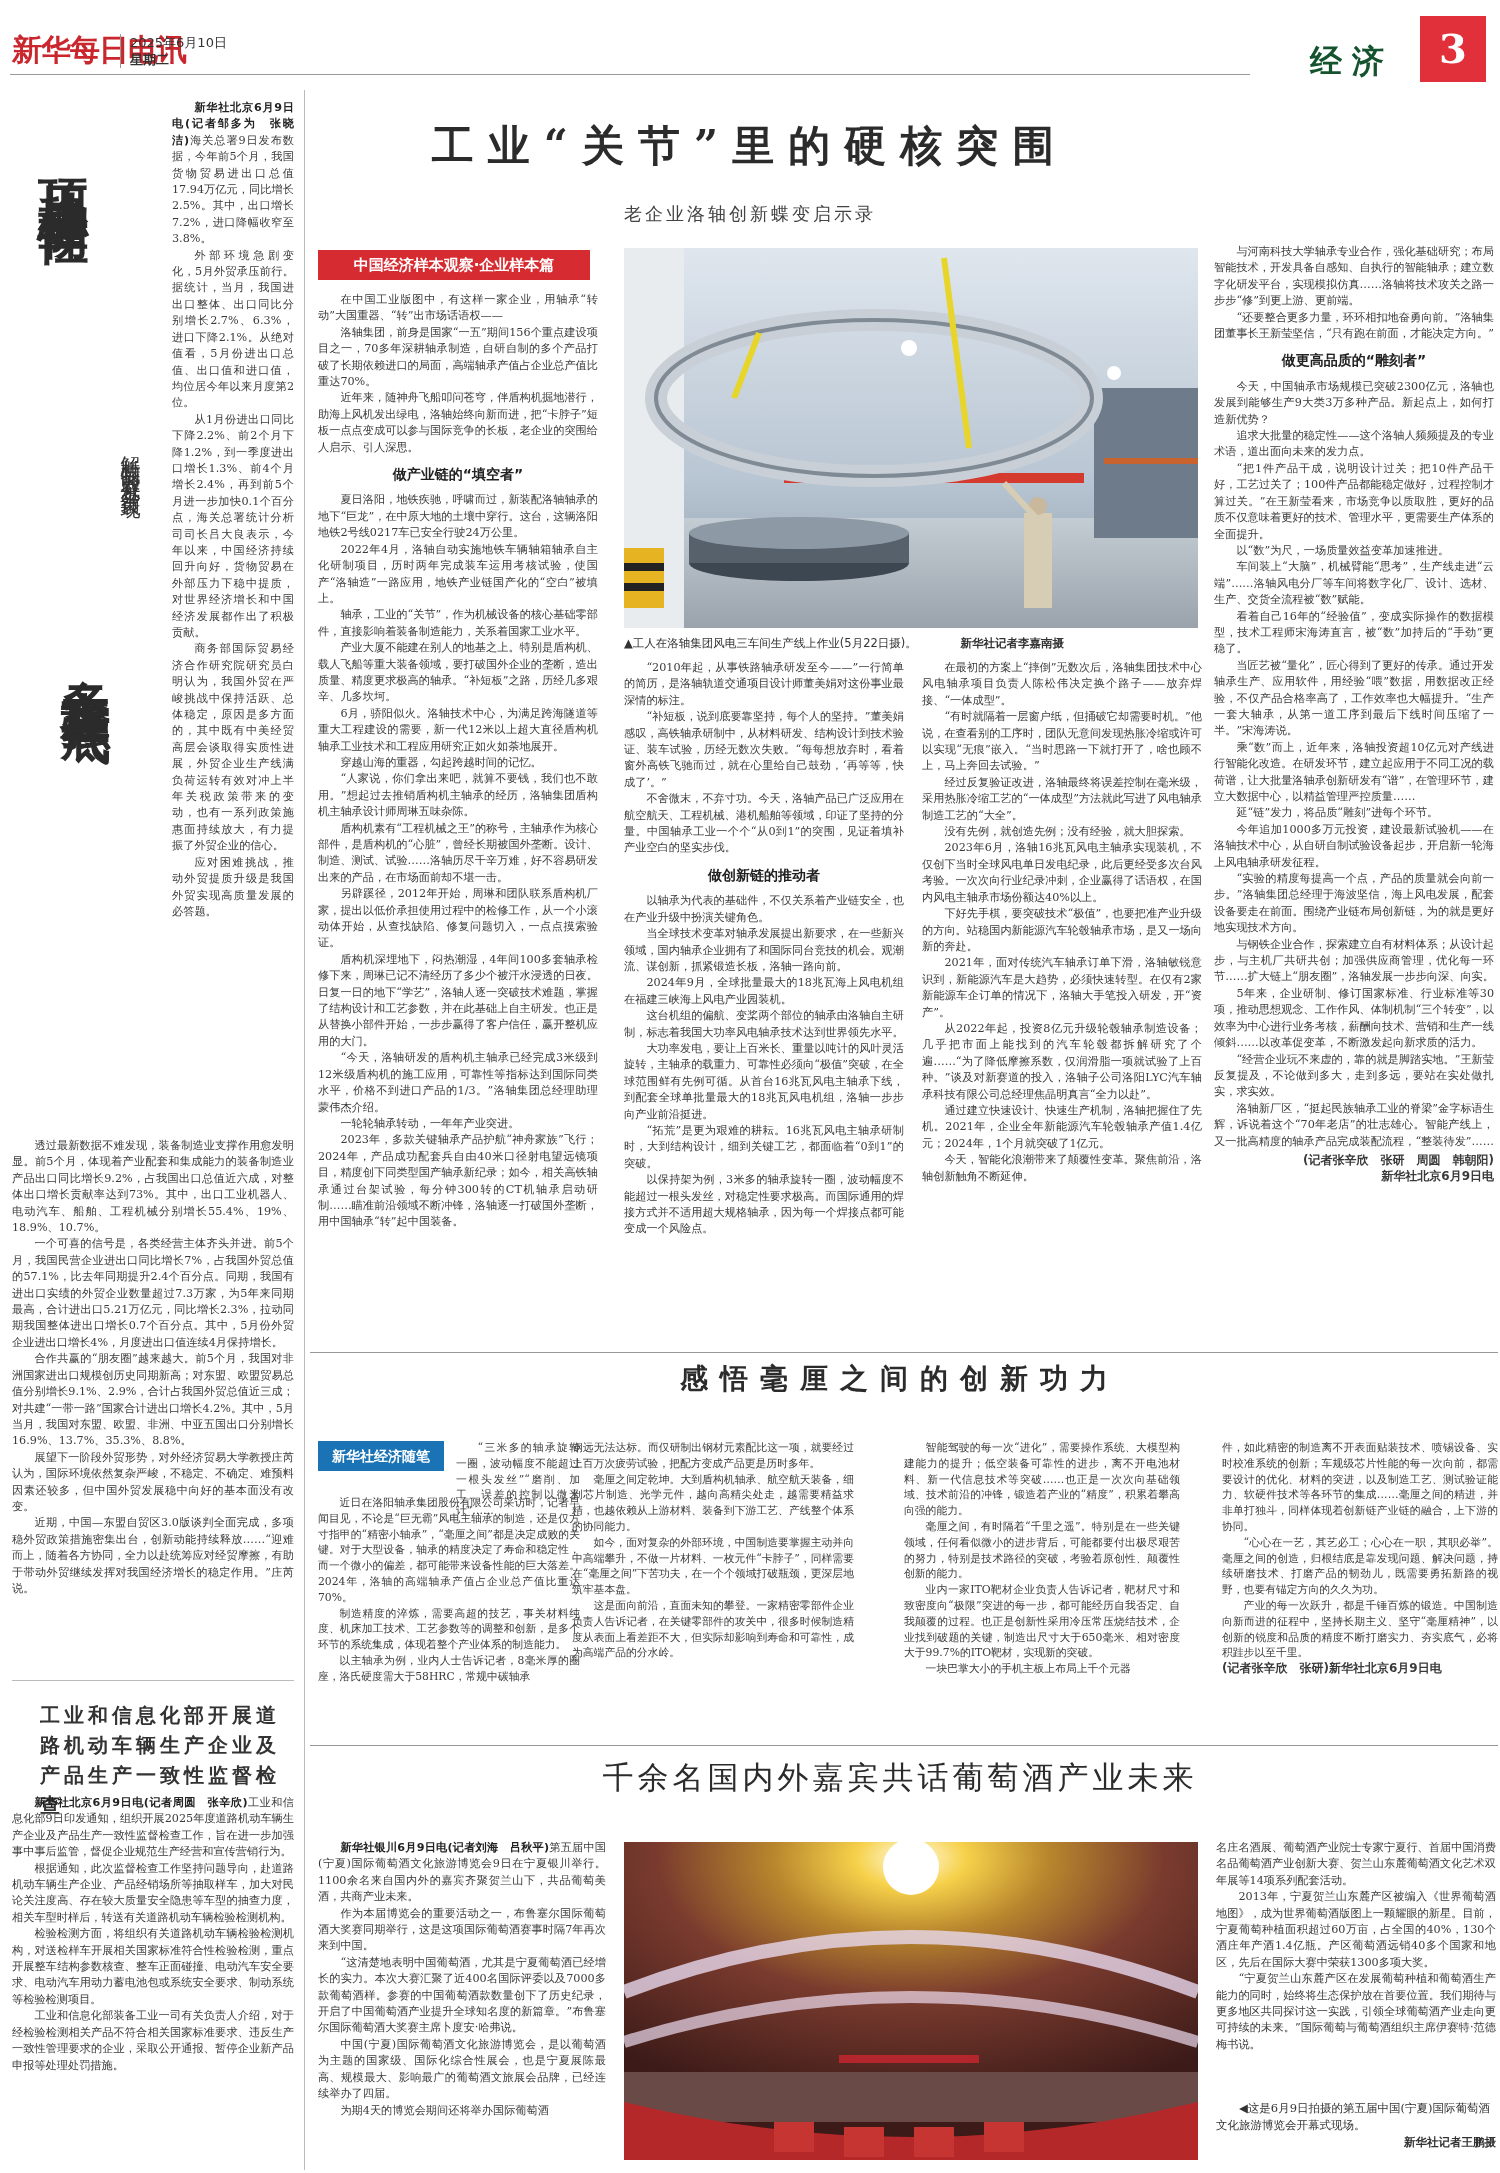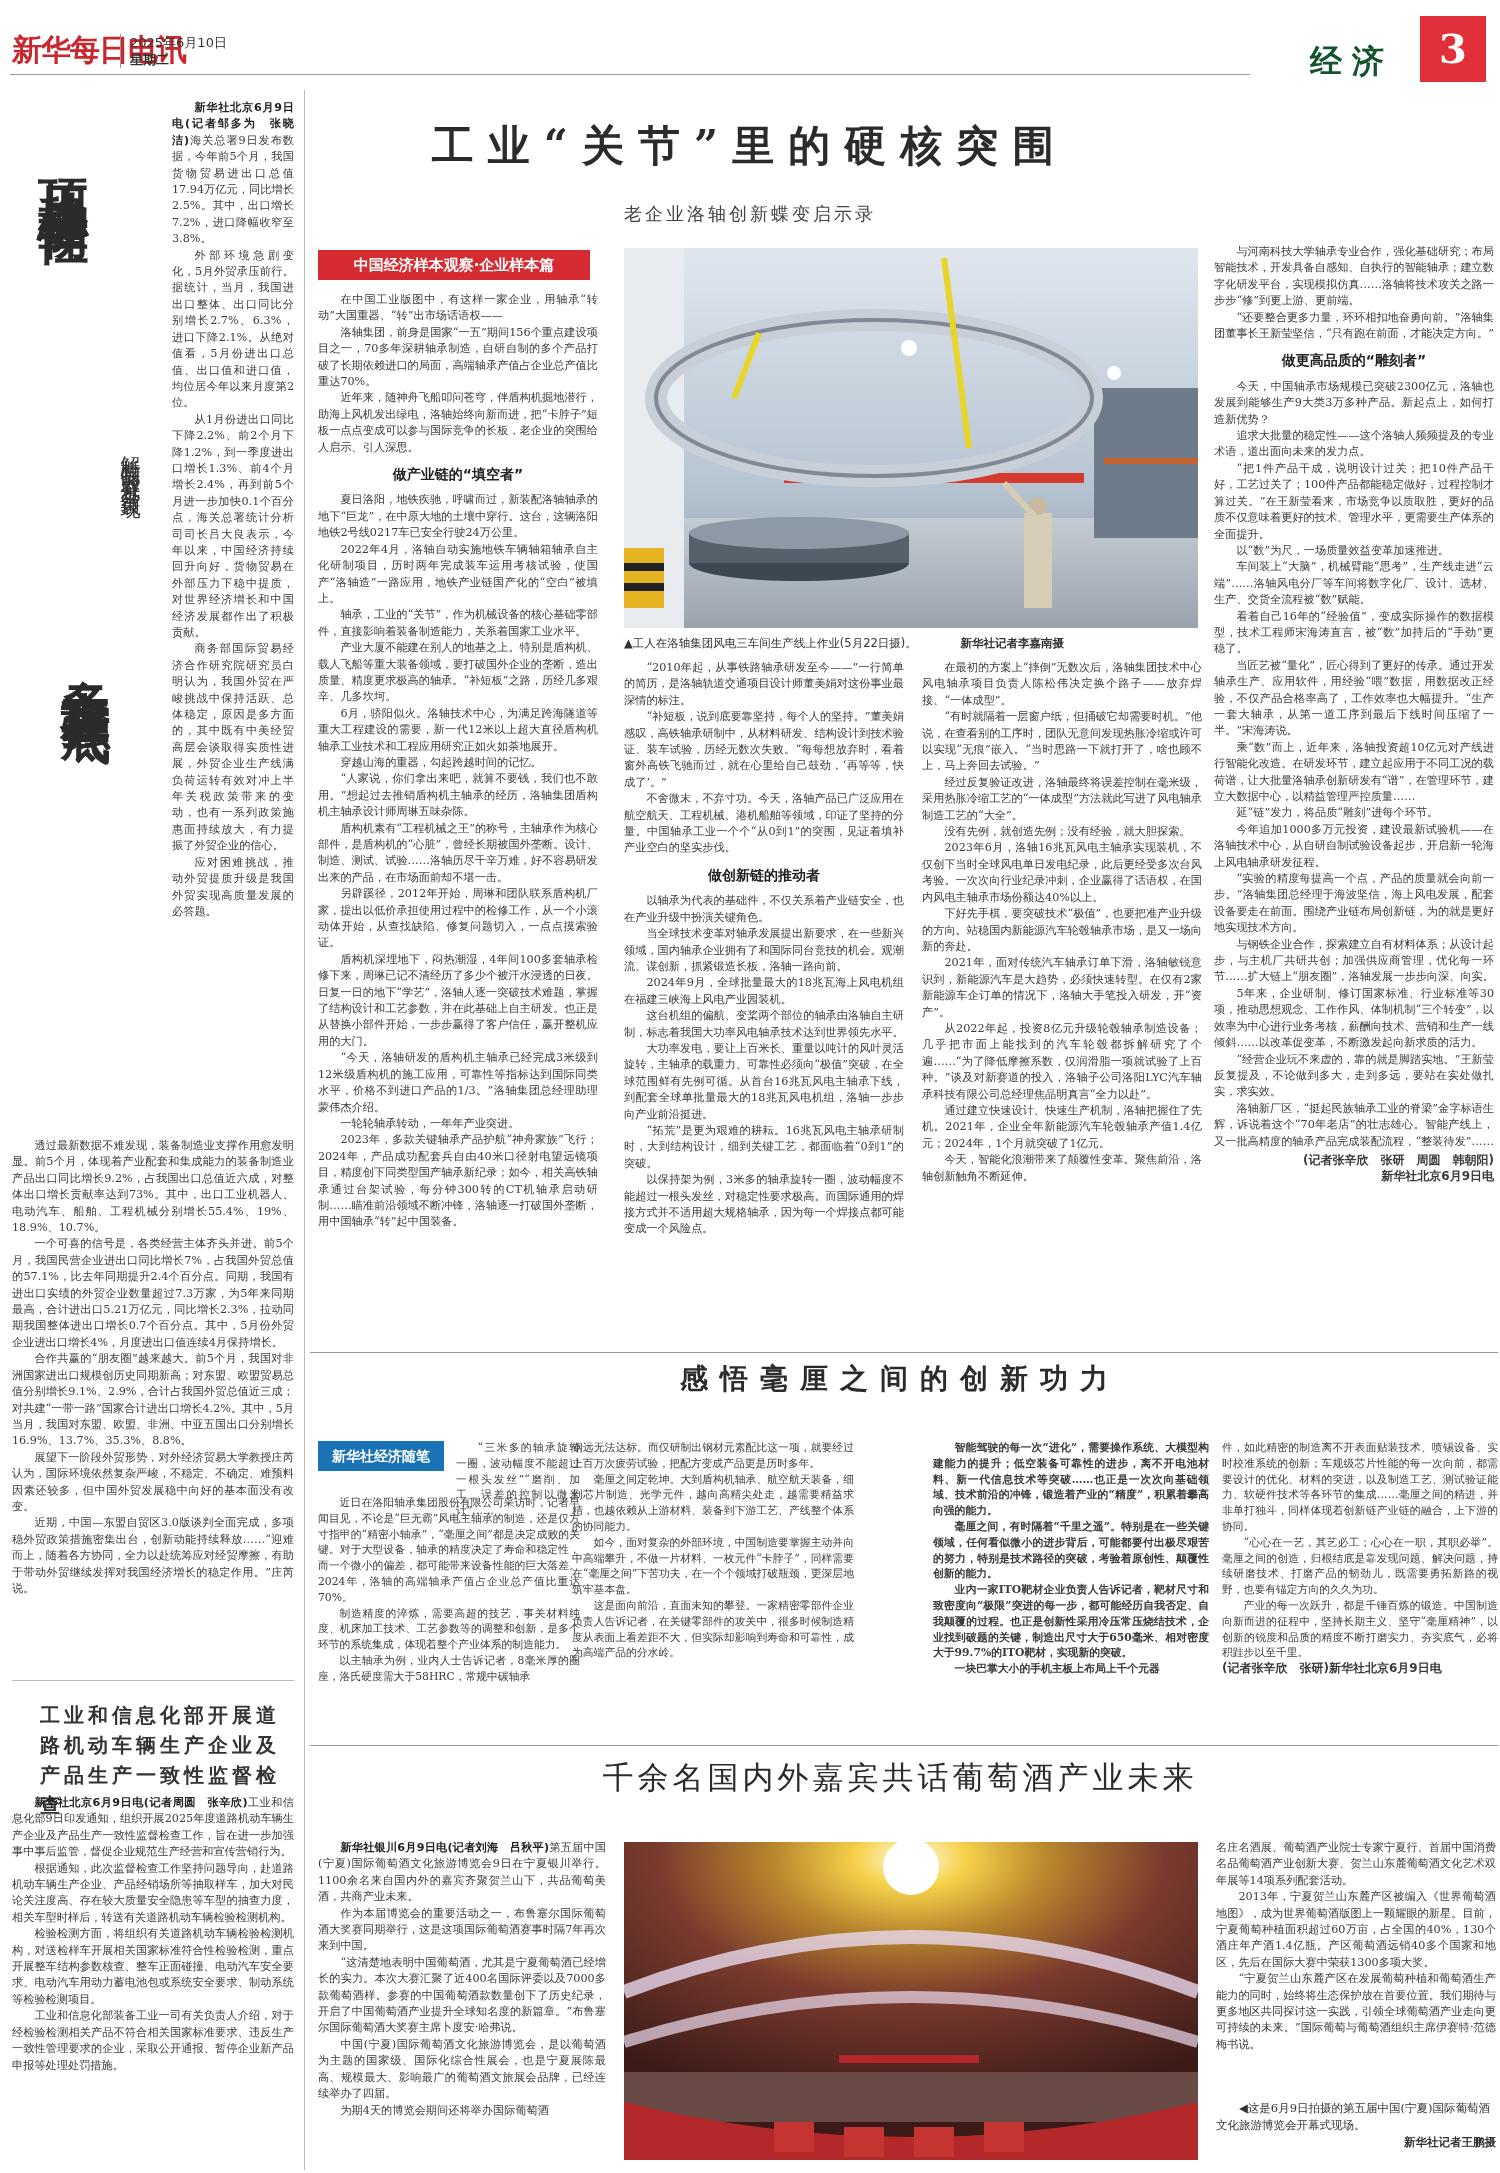--- a/index.html
+++ b/index.html
@@ -42,21 +42,21 @@
   #bearing-col2 { left: 624px; top: 660px; width: 280px; }
   #bearing-col3 { left: 922px; top: 660px; width: 280px; }
   #bearing-col4 { left: 1214px; top: 244px; width: 280px; }
 
   
   #essay-title { left: 300px; top: 1360px; width: 1200px; text-align: center; font-size: 28px; font-weight: bold; color: #2b2b2b; letter-spacing: 12px; }
   #essay-tag { left: 318px; top: 1441px; width: 126px; height: 30px; background: #1a73b5; color: #fff; font-family: "DejaVu Sans", sans-serif; font-weight: bold; font-size: 14px; text-align: center; line-height: 30px; }
   #essay-intro { left: 456px; top: 1440px; width: 124px; }
   #essay-col1 { left: 318px; top: 1490px; width: 262px; }
   #essay-col2 { left: 572px; top: 1440px; width: 282px; }
-  #essay-col3 { left: 933px; top: 1440px; width: 276px; font-weight: bold; }
+  #essay-col3 { left: 904px; top: 1440px; width: 276px; }
   #essay-col4 { left: 1222px; top: 1440px; width: 276px; }
   .essay .txt { font-family: "DejaVu Serif", serif; font-size: 10.8px; line-height: 15.8px; }
 
   
   #wine-title { left: 300px; top: 1757px; width: 1200px; text-align: center; font-size: 31px; color: #2b2b2b; letter-spacing: 4px; font-family: "DejaVu Sans", sans-serif; }
   #wine-col1 { left: 318px; top: 1840px; width: 288px; }
   #wine-photo { left: 624px; top: 1842px; width: 574px; height: 318px; overflow: hidden; }
   #wine-col3 { left: 1216px; top: 1840px; width: 280px; }
   #wine-caption { left: 1216px; top: 2100px; width: 280px; font-size: 11.5px; line-height: 17px; color: #333; }
 </style>

